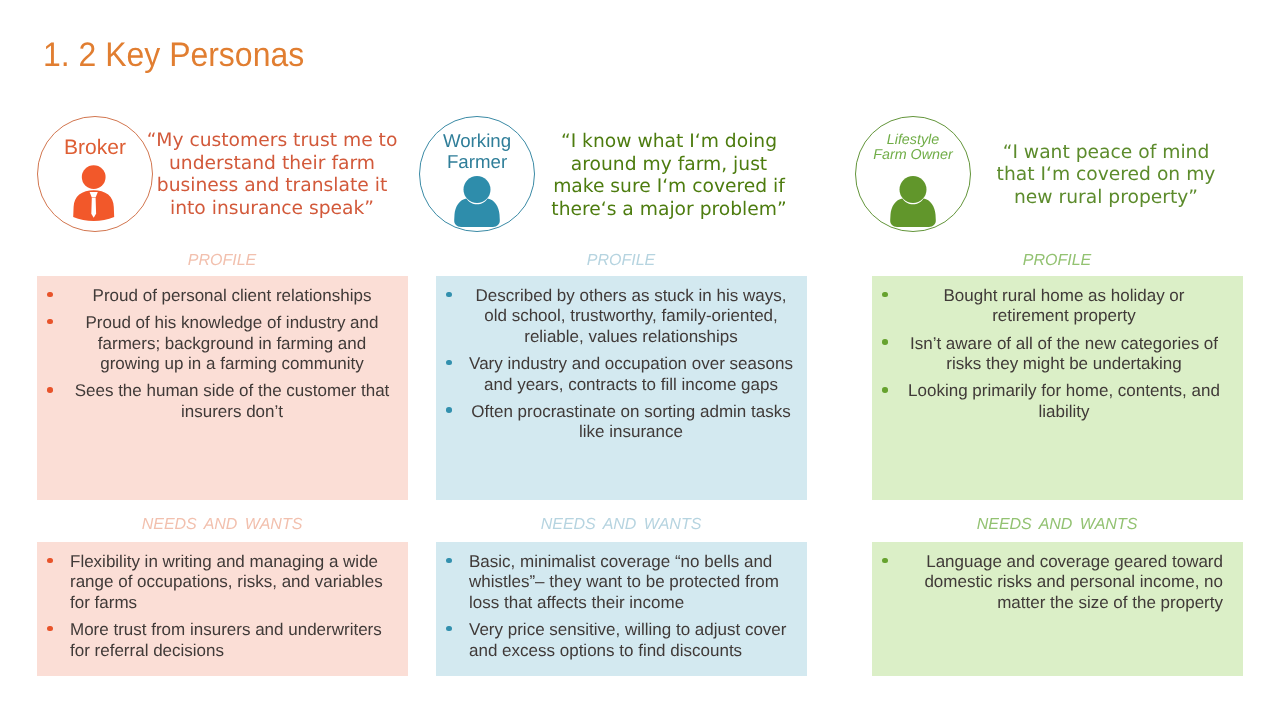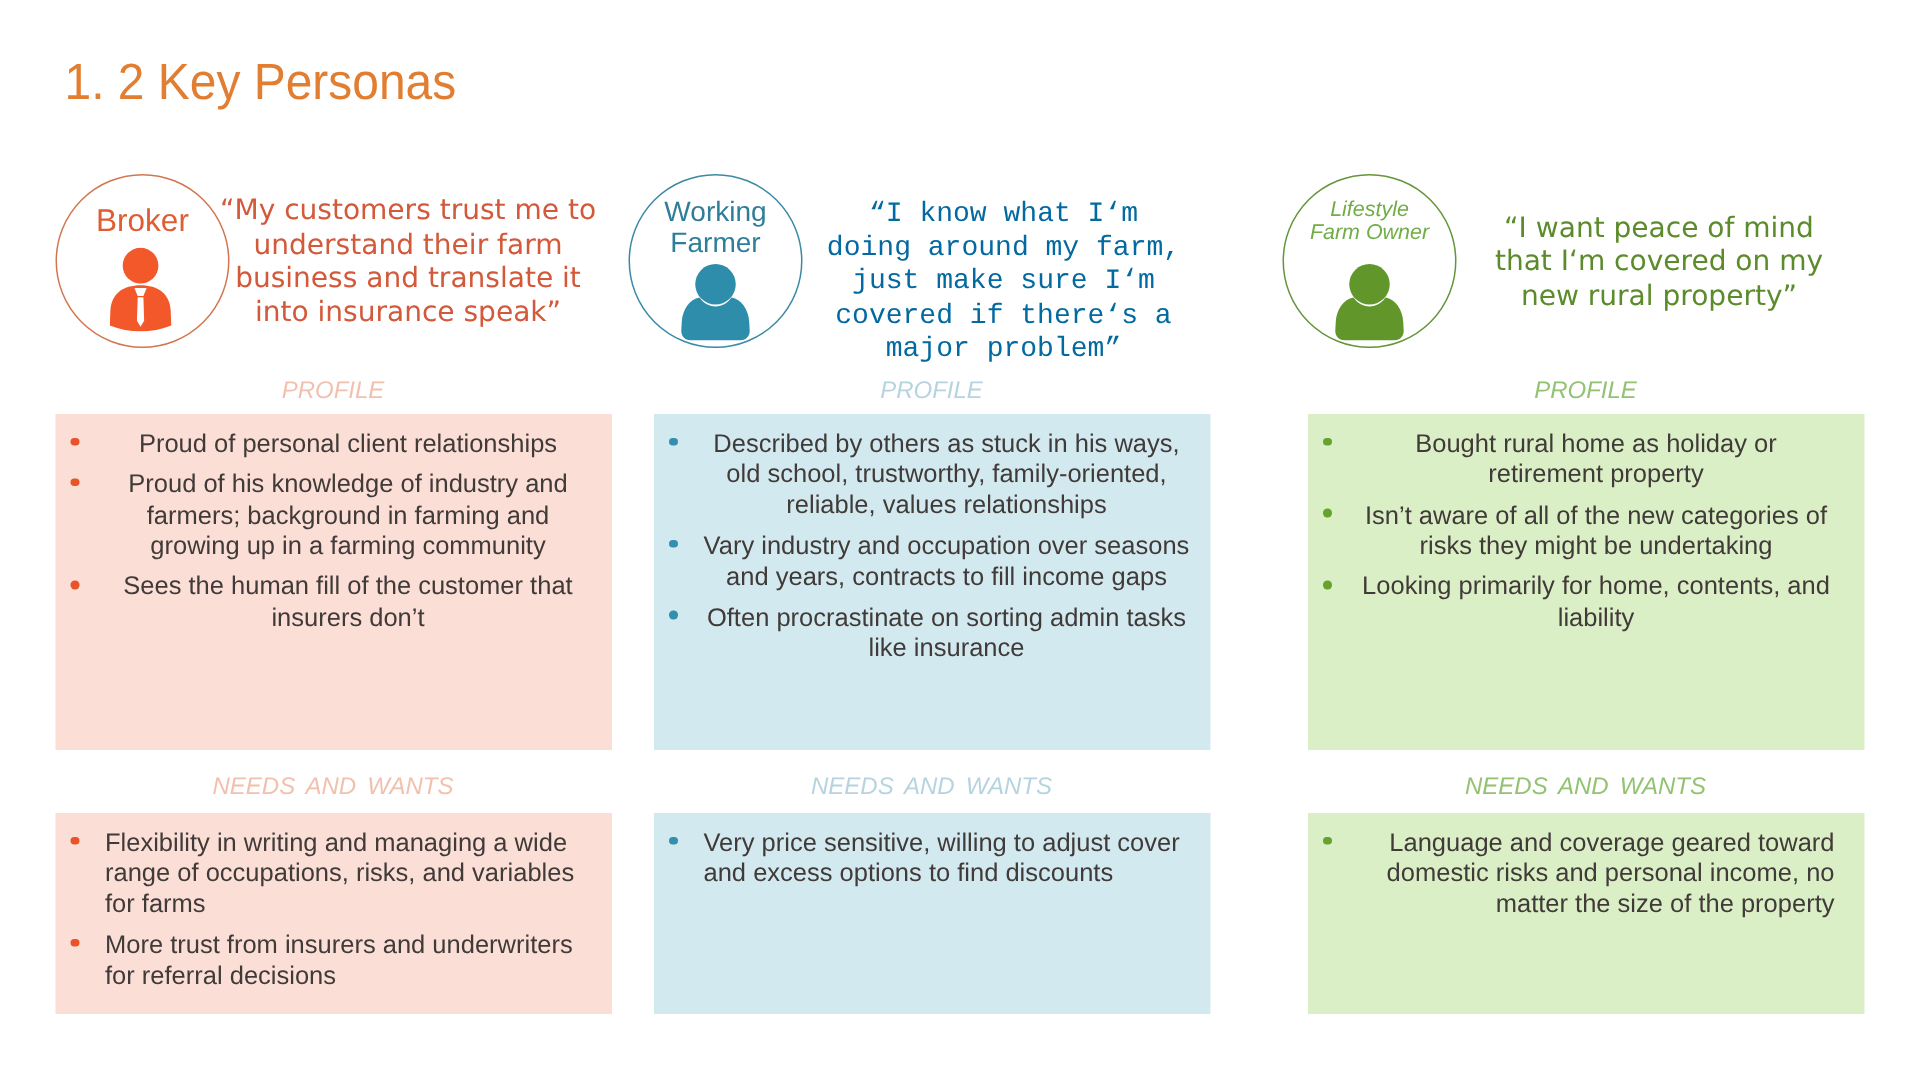--- a/index.html
+++ b/index.html
@@ -69,21 +69,21 @@
     <div class="box box-prof" style="background: rgb(251, 222, 214); --bullet: #E8532A;">
       <ul>
           <li><span class="bul">
               <i></i>
             </span><span>Proud of personal client relationships</span></li>
           <li><span class="bul">
               <i></i>
             </span><span>Proud of his knowledge of industry and farmers; background in farming and growing up in a farming community</span></li>
           <li><span class="bul">
               <i></i>
-            </span><span>Sees the human fill of the customer that insurers don’t</span></li>
+            </span><span>Sees the human side of the customer that insurers don’t</span></li>
         </ul>
     </div>
     <div class="seclabel sl-needs" style="color: rgb(242, 192, 174);">NEEDS AND WANTS</div>
     <div class="box box-needs" style="background: rgb(251, 222, 214); --bullet: #E8532A;">
       <ul>
           <li><span class="bul">
               <i></i>
             </span><span>Flexibility in writing and managing a wide range of occupations, risks, and variables for farms</span></li>
           <li><span class="bul">
               <i></i>
@@ -94,38 +94,41 @@
   <div class="col c1">
     <div class="circle" style="border-color: rgb(58, 138, 165);"></div>
     <div class="clabel two" style="top: 129.5px; color: rgb(47, 126, 153);">
         <div>Working</div>
         <div>Farmer</div>
       </div>
     <div class="picon" style="top:176px"><svg width="46" height="51" viewBox="0 0 46 51">
   <circle cx="23" cy="13.5" r="13.5" fill="currentColor" style="color: rgb(46, 141, 171);"></circle>
   <path d="M12.4 22.4 C5.6 23.4 1.0 30.6 0.5 38.6 L0.2 44.3 C0.0 48.2 2.9 51.0 7.1 51.0 L38.9 51.0 C43.1 51.0 46.0 48.2 45.8 44.3 L45.5 38.6 C45.0 30.6 40.4 23.4 33.6 22.4 C31.2 26.0 27.4 28.3 23 28.3 C18.6 28.3 14.8 26.0 12.4 22.4 Z" fill="currentColor" style="color: rgb(46, 141, 171);"></path>
 </svg></div>
-    <div class="quote" style="color: #0369a1; font-family: Liberation Mono, monospace;">“I know what I‘m doing around my farm, just make sure I‘m covered if there‘s a major problem”</div>
+    <div class="quote" style="color: #4d7c0f;">“I know what I‘m doing around my farm, just make sure I‘m covered if there‘s a major problem”</div>
     <div class="seclabel sl-prof" style="color: rgb(182, 212, 224);">PROFILE</div>
     <div class="box box-prof" style="background: rgb(211, 233, 240); --bullet: #3290AE;">
       <ul>
           <li><span class="bul">
               <i></i>
             </span><span>Described by others as stuck in his ways, old school, trustworthy, family-oriented, reliable, values relationships</span></li>
           <li><span class="bul">
               <i></i>
             </span><span>Vary industry and occupation over seasons and years, contracts to fill income gaps</span></li>
           <li><span class="bul">
               <i></i>
             </span><span>Often procrastinate on sorting admin tasks like insurance</span></li>
         </ul>
     </div>
     <div class="seclabel sl-needs" style="color: rgb(182, 212, 224);">NEEDS AND WANTS</div>
     <div class="box box-needs" style="background: rgb(211, 233, 240); --bullet: #3290AE;">
       <ul>
+          <li><span class="bul">
+              <i></i>
+            </span><span>Basic, minimalist coverage “no bells and whistles”– they want to be protected from loss that affects their income</span></li>
           <li><span class="bul">
               <i></i>
             </span><span>Very price sensitive, willing to adjust cover and excess options to find discounts</span></li>
         </ul>
     </div>
   </div>
   <div class="col c2">
     <div class="circle" style="border-color: rgb(99, 149, 58);"></div>
     <div class="clabel two" style="top: 133px; color: rgb(112, 173, 71); font-style: italic;">
         <div>Lifestyle</div>

